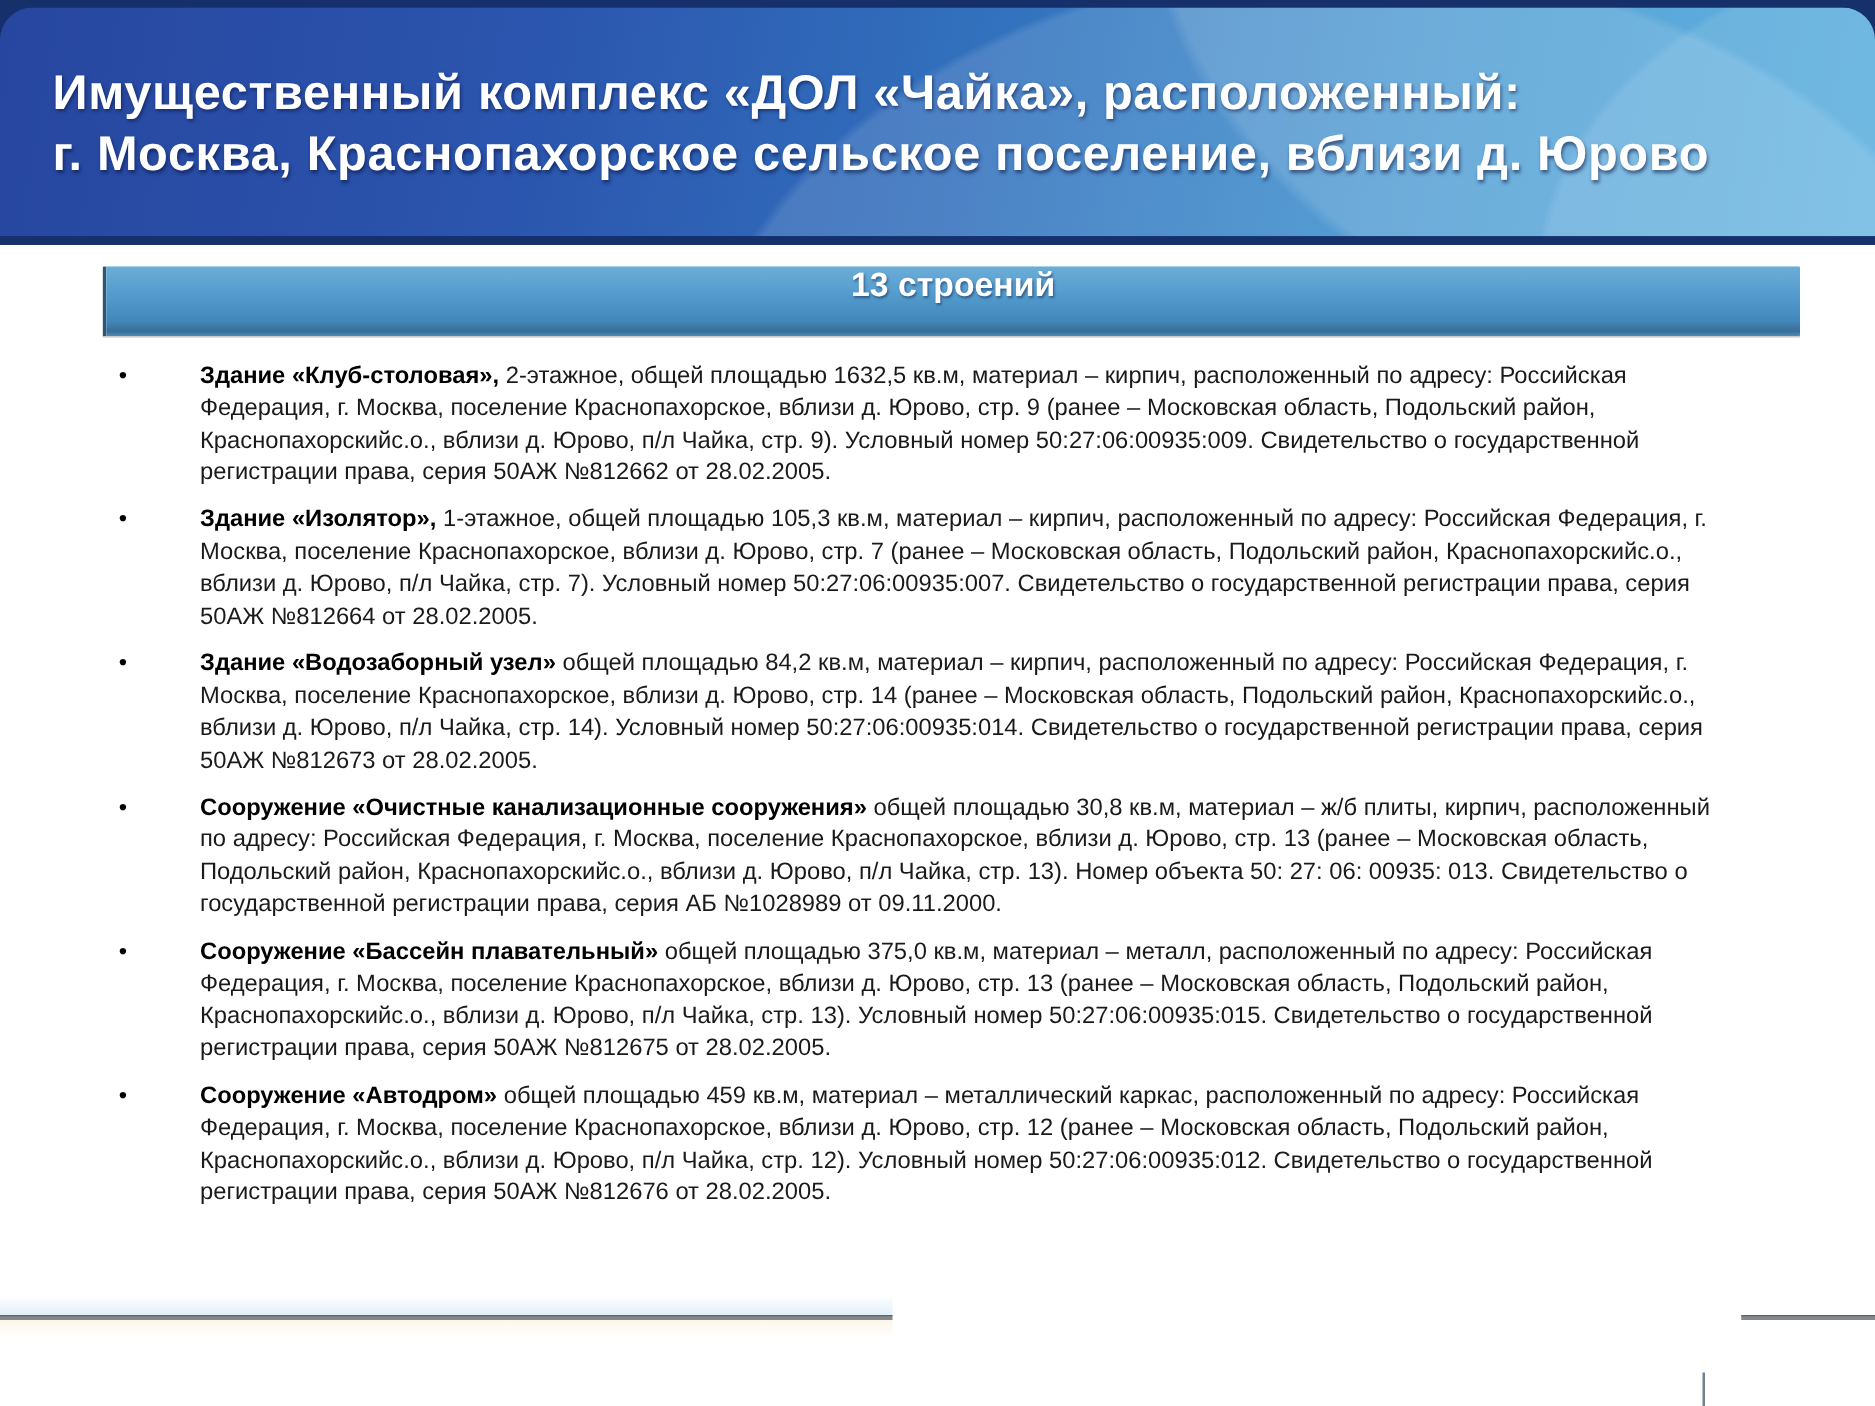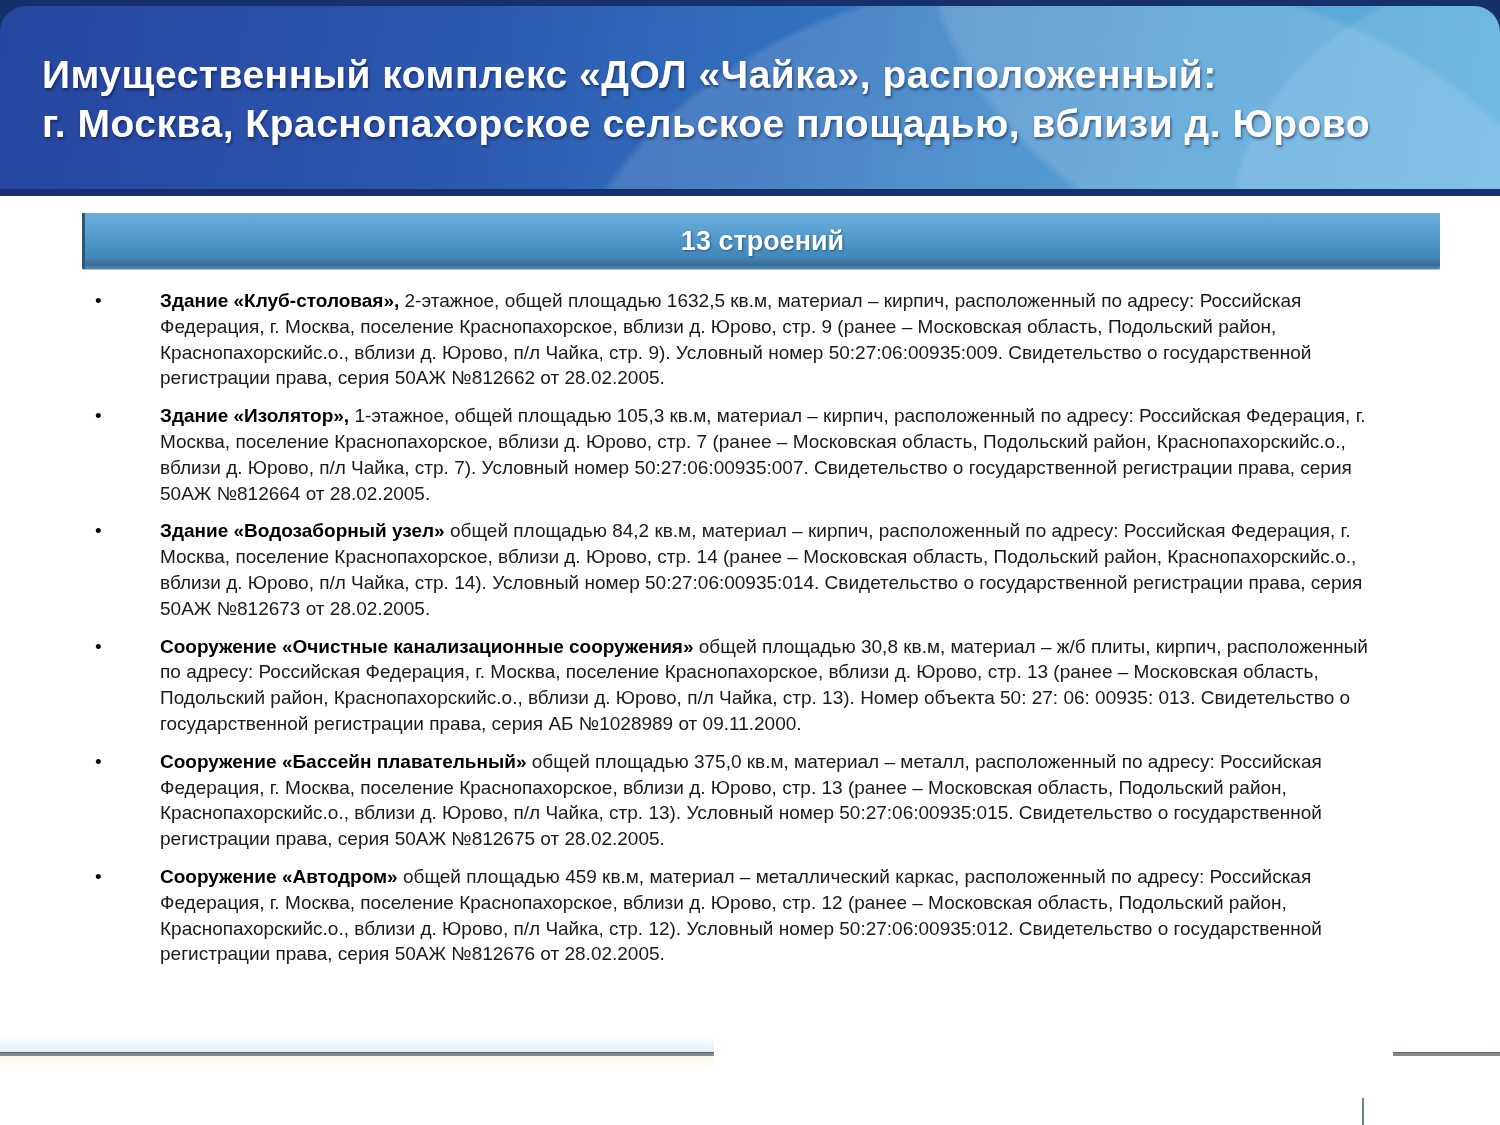--- a/index.html
+++ b/index.html
@@ -40,21 +40,21 @@
     text-shadow:1px 2px 3px rgba(5,15,60,0.55);
   }
   .title span{display:block;}
 
   
   .banner{
     position:absolute;left:82px;top:213px;width:1355px;height:56px;
     background:linear-gradient(180deg,#6cadd8 0%,#549cce 40%,#4288ba 78%,#3a6d94 93%,#4d8fbf 100%);
     border-left:3px solid var(--banner-edge);
     border-radius:1px;
-    display:flex;align-items:center;justify-content:center;
+    display:flex;justify-content:center;
     box-shadow:0 1px 0 rgba(0,0,0,0.25);
   }
   .banner-label{
     color:#ffffff;font-weight:bold;font-size:27px;
     text-shadow:1px 1px 2px rgba(10,30,70,0.5);
   }
 
   
   .buildings{
     position:absolute;left:0;top:276px;width:1405px;
@@ -100,21 +100,21 @@
 </style>
 </head>
 <body>
 
 <div class="slide">
 
   <div class="header">
     <div class="header-panel"></div>
     <h1 class="title">
       <span>Имущественный комплекс «ДОЛ «Чайка», расположенный:</span>
-      <span>г. Москва, Краснопахорское сельское площадью, вблизи д. Юрово</span>
+      <span>г. Москва, Краснопахорское сельское поселение, вблизи д. Юрово</span>
     </h1>
   </div>
 
   <div class="banner">
     <span class="banner-label">13 строений</span>
   </div>
 
   <ul class="buildings" id="buildings-list">
       <li>
         <span class="dot">•</span>

